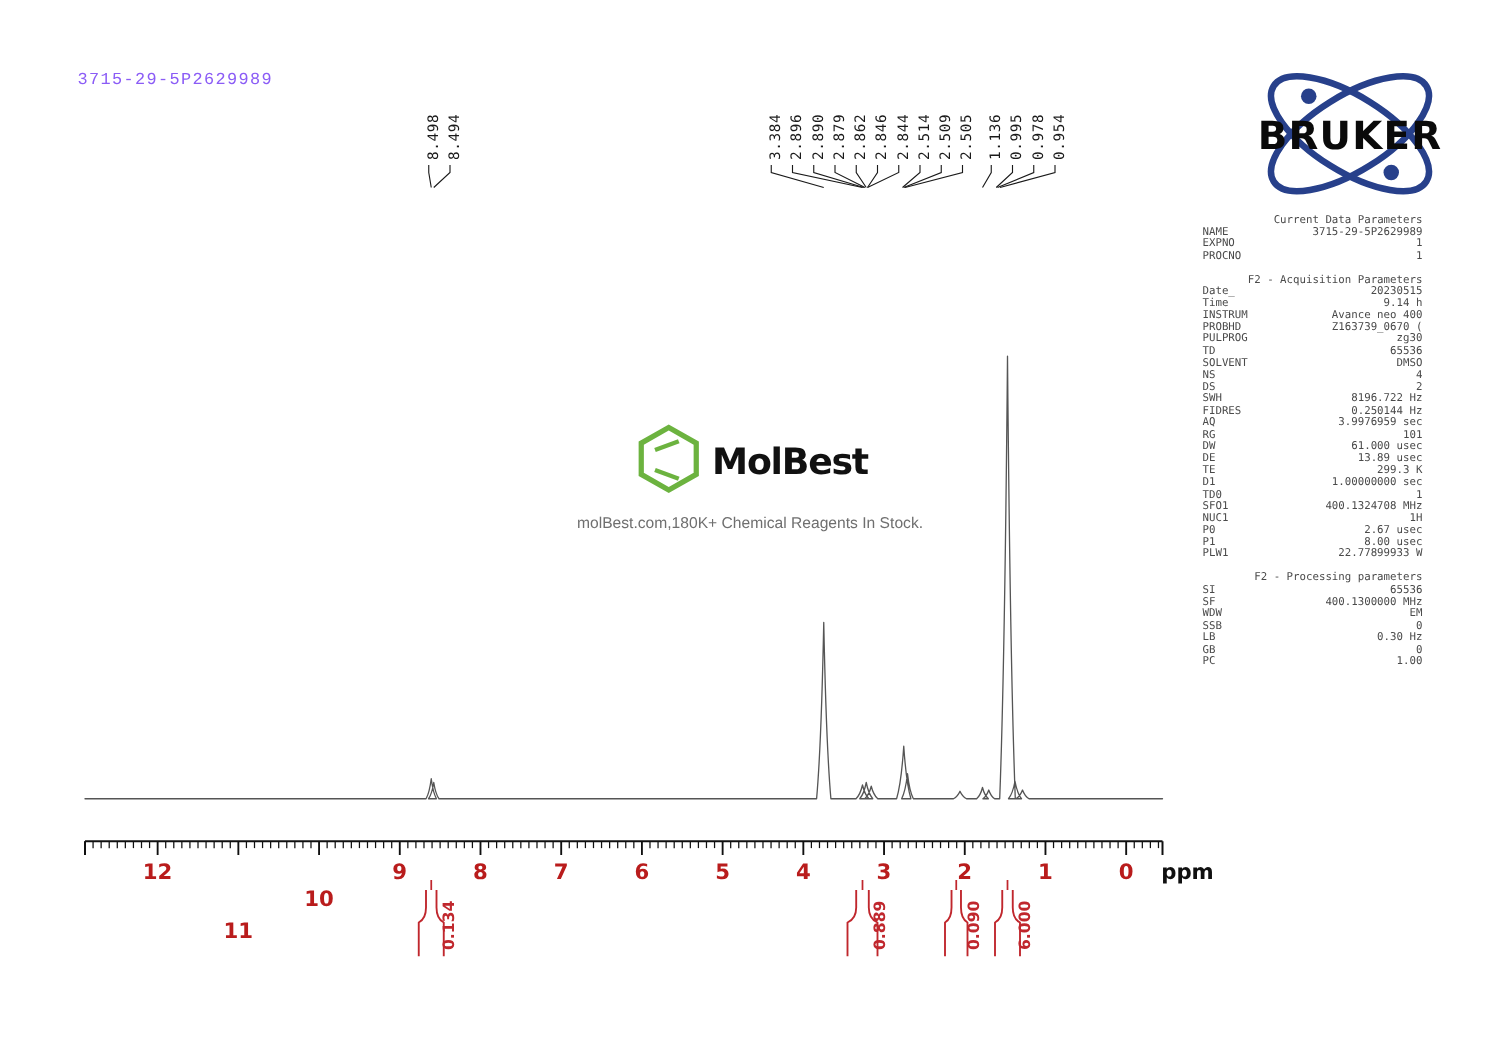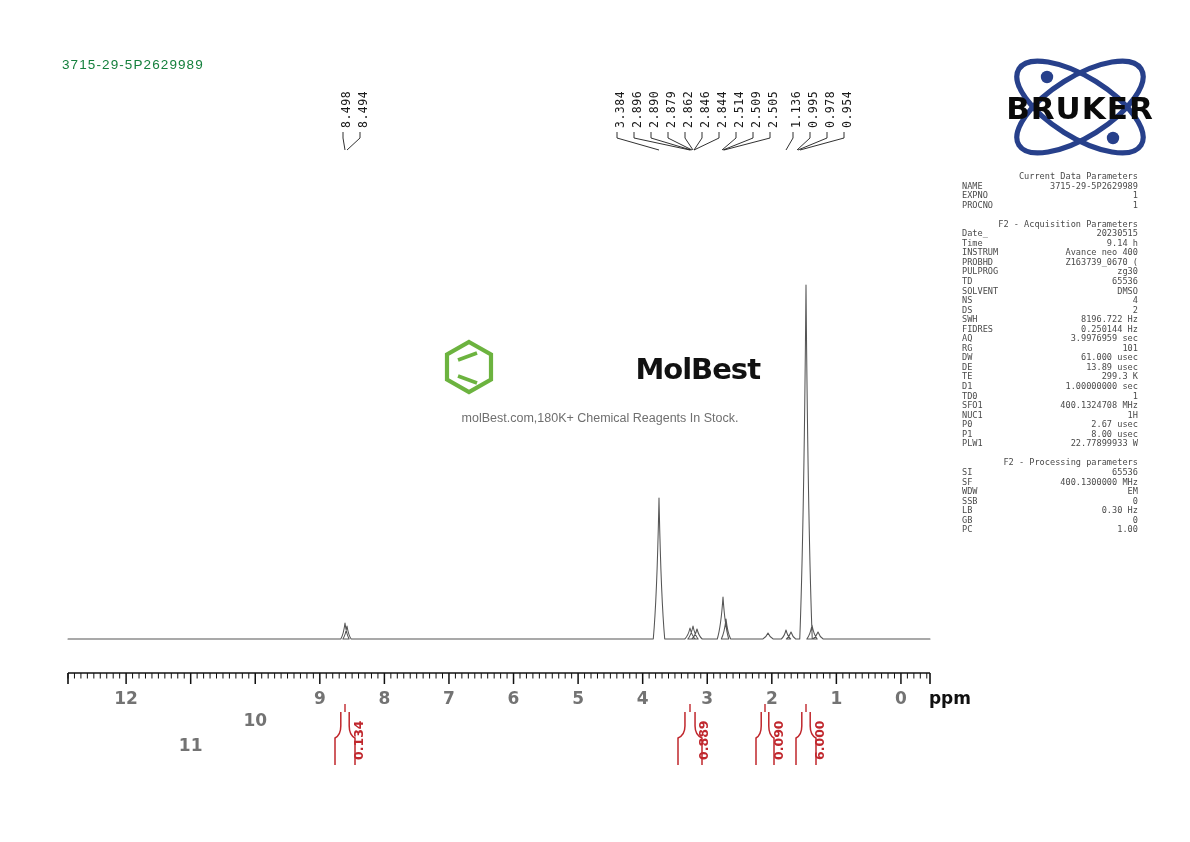--- a/index.html
+++ b/index.html
@@ -19,24 +19,24 @@
     left: 0; top: 0;
     width: 1190px;
     height: 842px;
   }
 
   
   #spectrum-title {
     position: absolute;
     left: 62px;
     top: 57px;
-    font-family: Liberation Sans, sans-serif;
+    font-family: Liberation Mono, monospace;
     font-size: 13.5px;
     letter-spacing: 1.1px;
-    color: #15803d;
+    color: #8b5cf6;
     white-space: nowrap;
   }
 
   
   .peak-label {
     position: absolute;
     font-family: "DejaVu Sans Mono", monospace;
     font-size: 11.5px;
     color: #1a1a1a;
     white-space: nowrap;
@@ -81,21 +81,21 @@
   #watermark {
     position: absolute;
     left: 440px;
     top: 338px;
     width: 320px;
     height: 98px;
   }
   #watermark-logo-row {
     display: flex;
     align-items: center;
-    justify-content: space-between;
+    justify-content: center;
     gap: 6px;
     height: 62px;
   }
   #watermark-text {
     font-family: "DejaVu Sans", sans-serif;
     font-size: 29px;
     font-weight: bold;
     color: #111111;
     letter-spacing: -1px;
   }
@@ -117,21 +117,21 @@
     height: 842px;
   }
 
   
   #axis-area { position: absolute; left: 0; top: 0; width:1190px; height:842px; }
   .axis-tick-label {
     position: absolute;
     font-family: "DejaVu Sans", sans-serif;
     font-size: 17px;
     font-weight: bold;
-    color: #737373;
+    color: #b91c1c;
     transform: translateX(-50%);
     white-space: nowrap;
   }
   #ppm-label {
     position: absolute;
     font-family: "DejaVu Sans", sans-serif;
     font-size: 17px;
     font-weight: bold;
     color: #101010;
     white-space: nowrap;

